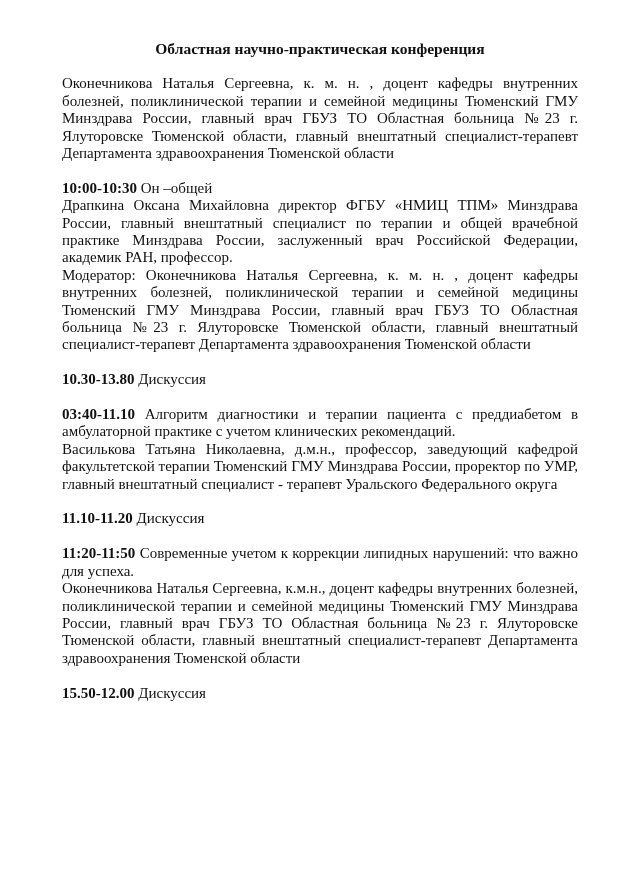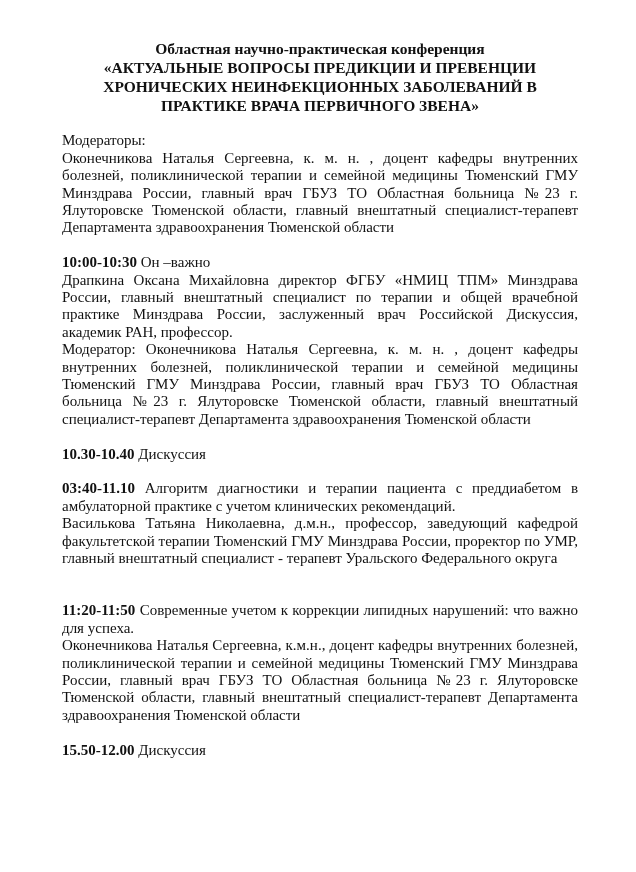--- a/index.html
+++ b/index.html
@@ -33,53 +33,54 @@
   .gap { height: 17.4px; }
   .time { white-space: nowrap; font-weight: bold; }
 </style>
 </head>
 <body>
 
 <div class="page">
 
   <header class="doc-header">
     <p class="title-line">Областная научно-практическая конференция</p>
-    <p class="title-line">«АКТУАЛЬНЫЕ ВОПРОСЫ ПРЕДИКЦИИ И ПРЕВЕНЦИИ ХРОНИЧЕСКИХ НЕИНФЕКЦИОННЫХ ЗАБОЛЕВАНИЙ В ПРАКТИКЕ ВРАЧА ПЕРВИЧНОГО ЗВЕНА»</p>
   </header>
 
   <div class="gap"></div>
 
   <section>
-    <p class="para">Модераторы:</p>
     <p class="para">Оконечникова Наталья Сергеевна, к. м. н. , доцент кафедры внутренних болезней, поликлинической терапии и семейной медицины Тюменский ГМУ Минздрава России, главный врач ГБУЗ ТО Областная больница №23 г. Ялуторовске Тюменской области, главный внештатный специалист-терапевт Департамента здравоохранения Тюменской области</p>
   </section>
 
   <div class="gap"></div>
 
   <section>
-    <p class="para"><span class="time">10:00-10:30</span> <span>Он –важно</span></p>
-    <p class="para">Драпкина Оксана Михайловна директор ФГБУ «НМИЦ ТПМ» Минздрава России, главный внештатный специалист по терапии и общей врачебной практике Минздрава России, заслуженный врач Российской Дискуссия, академик РАН, профессор.</p>
+    <p class="para"><span class="time">10:00-10:30</span> <span>Он –общей</span></p>
+    <p class="para">Драпкина Оксана Михайловна директор ФГБУ «НМИЦ ТПМ» Минздрава России, главный внештатный специалист по терапии и общей врачебной практике Минздрава России, заслуженный врач Российской Федерации, академик РАН, профессор.</p>
     <p class="para">Модератор: Оконечникова Наталья Сергеевна, к. м. н. , доцент кафедры внутренних болезней, поликлинической терапии и семейной медицины Тюменский ГМУ Минздрава России, главный врач ГБУЗ ТО Областная больница №23 г. Ялуторовске Тюменской области, главный внештатный специалист-терапевт Департамента здравоохранения Тюменской области</p>
   </section>
 
   <div class="gap"></div>
 
   <section>
-    <p class="para"><span class="time">10.30-10.40</span> <span>Дискуссия</span></p>
+    <p class="para"><span class="time">10.30-13.80</span> <span>Дискуссия</span></p>
   </section>
 
   <div class="gap"></div>
 
   <section>
     <p class="para"><span class="time">03:40-11.10</span> <span>Алгоритм диагностики и терапии пациента с преддиабетом в амбулаторной практике с учетом клинических рекомендаций.</span></p>
     <p class="para">Василькова Татьяна Николаевна, д.м.н., профессор, заведующий кафедрой факультетской терапии Тюменский ГМУ Минздрава России, проректор по УМР, главный внештатный специалист - терапевт Уральского Федерального округа</p>
   </section>
 
   <div class="gap"></div>
 
+  <section>
+    <p class="para"><span class="time">11.10-11.20</span> <span>Дискуссия</span></p>
+  </section>
 
   <div class="gap"></div>
 
   <section>
     <p class="para"><span class="time">11:20-11:50</span> <span>Современные учетом к коррекции липидных нарушений: что важно для успеха.</span></p>
     <p class="para">Оконечникова Наталья Сергеевна, к.м.н., доцент кафедры внутренних болезней, поликлинической терапии и семейной медицины Тюменский ГМУ Минздрава России, главный врач ГБУЗ ТО Областная больница №23 г. Ялуторовске Тюменской области, главный внештатный специалист-терапевт Департамента здравоохранения Тюменской области</p>
   </section>
 
   <div class="gap"></div>
 

